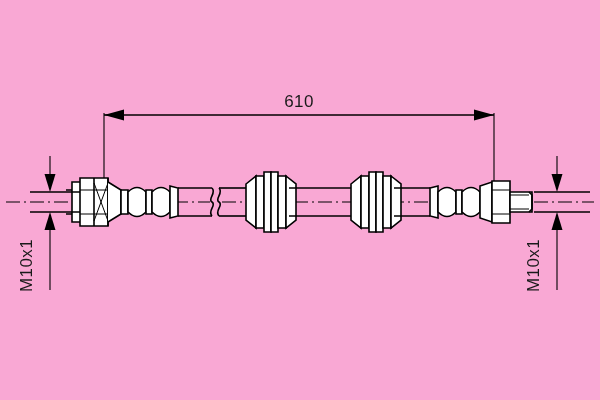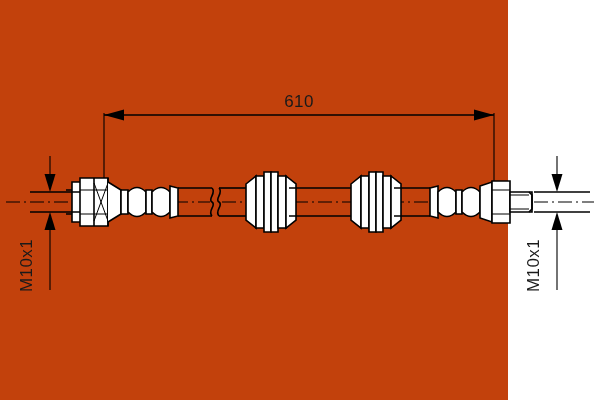--- a/index.html
+++ b/index.html
@@ -9,23 +9,23 @@
     background: #ffffff;
   }
   body {
     width: 600px;
     height: 400px;
     overflow: hidden;
     font-family: "Liberation Sans", sans-serif;
   }
   #drawing-root {
     position: relative;
-    width: 508px;
+    width: 600px;
     height: 400px;
-    background: #c2410c;
+    background: #f9a8d4;
   }
   svg#tech-drawing {
     display: block;
     width: 600px;
     height: 400px;
   }
   .stroke-main {
     fill: none;
     stroke: #000000;
     stroke-width: 1.6;

